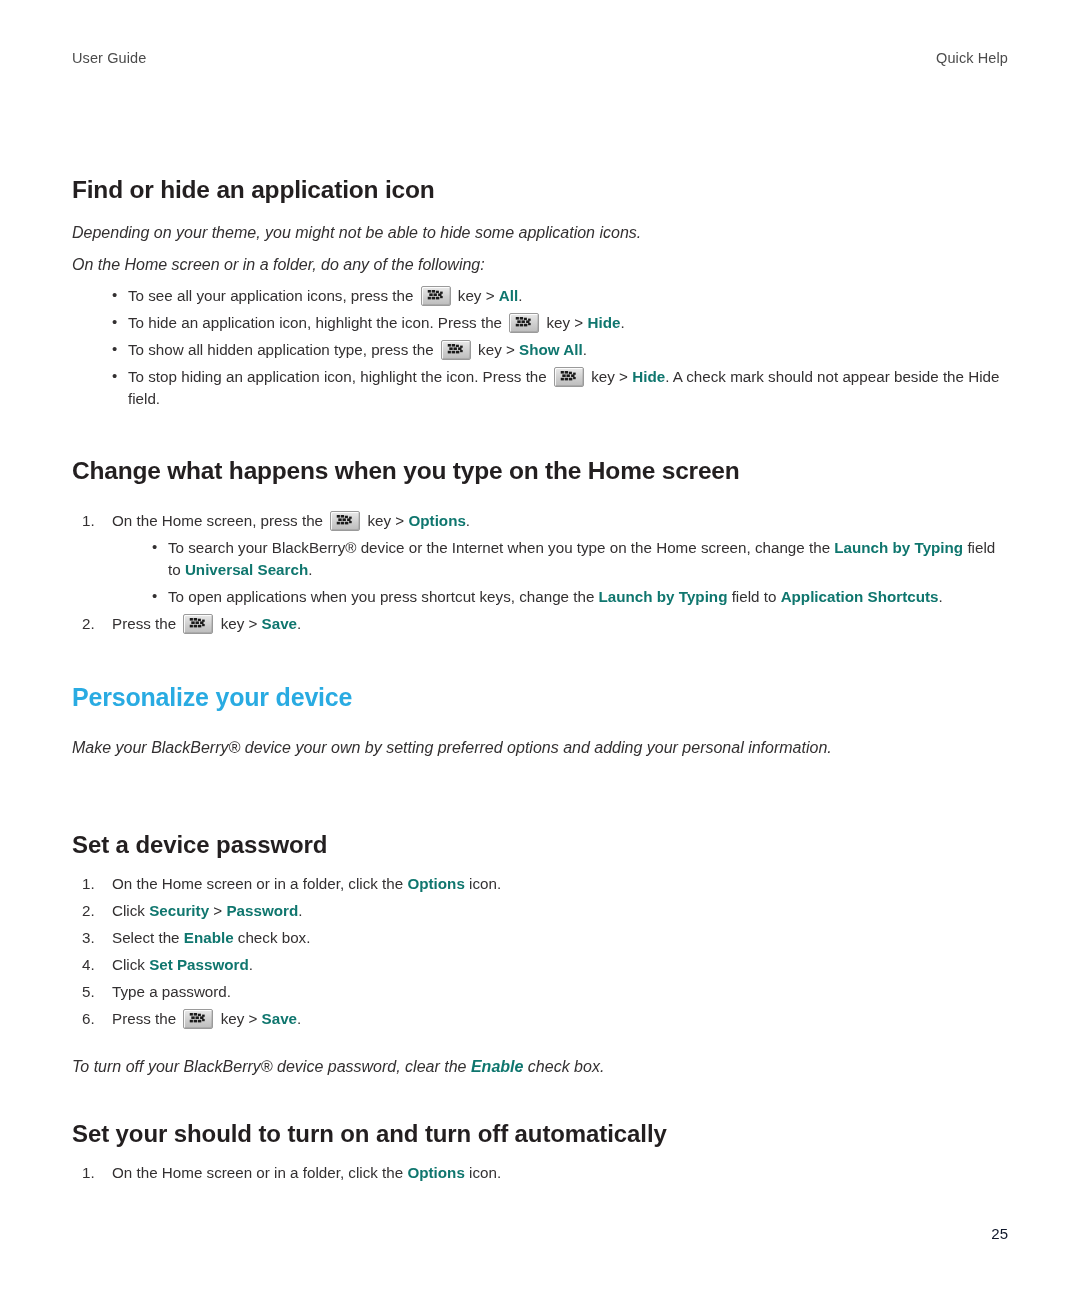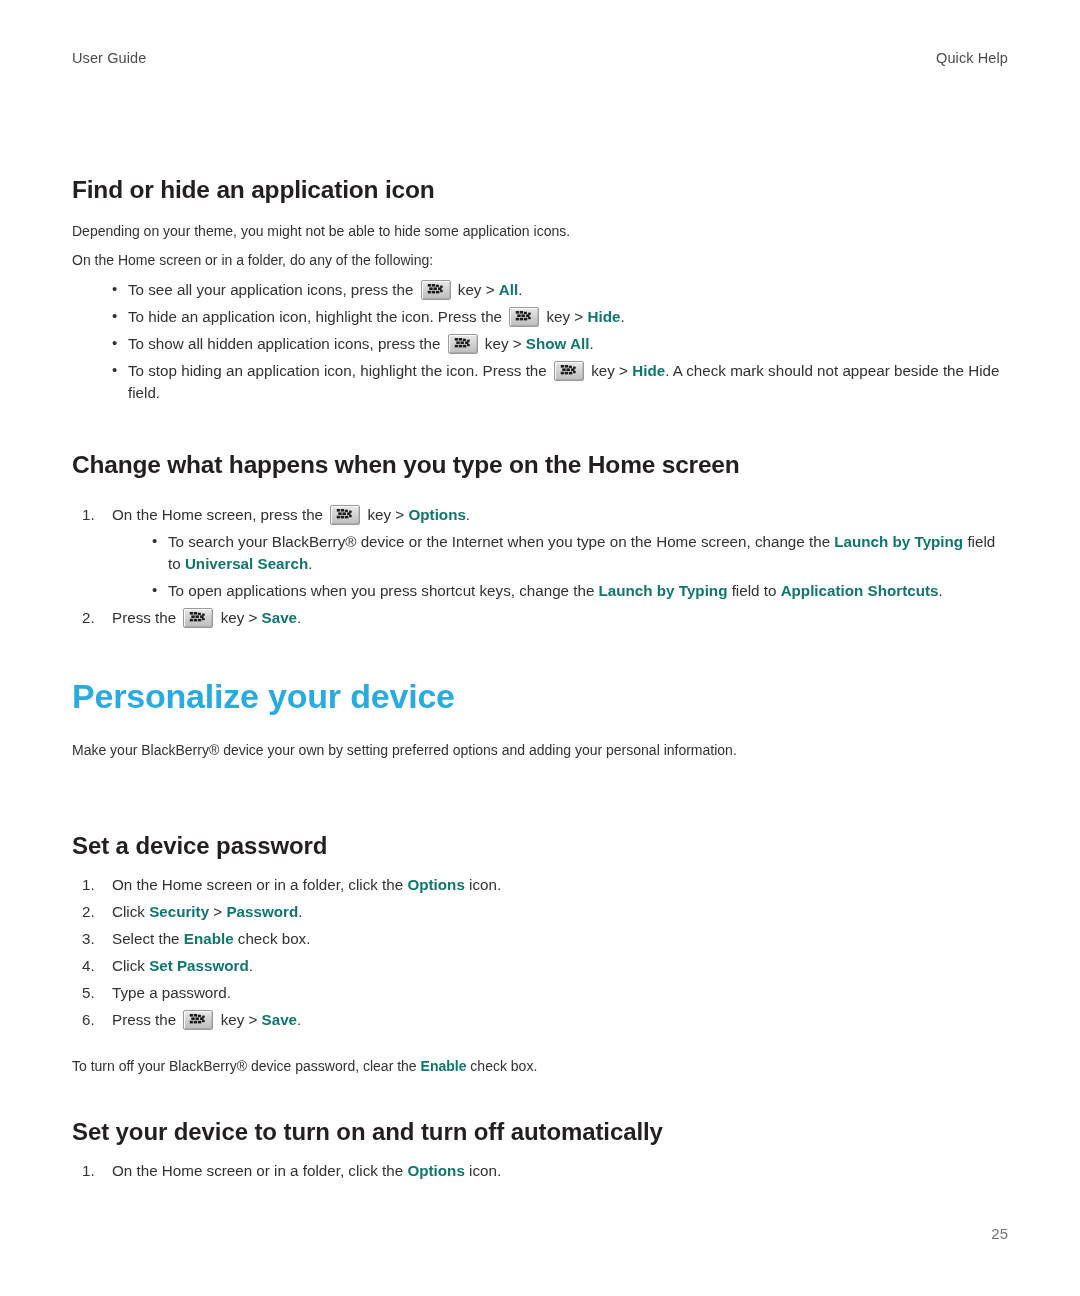--- a/index.html
+++ b/index.html
@@ -38,21 +38,21 @@
   
   .content {
     position: absolute;
     top: 160px;
     left: 72px;
     width: 936px;
   }
 
   
   h1.chapter {
-    font-size: 34px;
+    font-size: 25px;
     font-weight: bold;
     color: #29ABE2;
     margin: 0;
     padding: 0;
     letter-spacing: -0.2px;
     line-height: 1.1;
   }
   h2.section {
     font-size: 24.5px;
     font-weight: bold;
@@ -67,25 +67,26 @@
     font-weight: bold;
     color: #231f20;
     margin: 0;
     padding: 0;
     letter-spacing: -0.1px;
     line-height: 1.2;
   }
 
   
   p.body {
-    font-size: 14px;
+    font-size: 16px;
     line-height: 1.45;
     color: #333031;
     margin: 0;
     padding: 0;
+    font-style: italic;
   }
 
   
   .sp-h1-top   { height: 44px; }
   .sp-after-h  { height: 17px; }
   .sp-para     { height: 9px; }
   .sp-list-top { height: 8px; }
   .sp-block-lg { height: 42px; }
   .sp-block-md { height: 30px; }
 
@@ -173,21 +174,21 @@
     transform: translate(-50%, -50%);
     display: block;
   }
 
   
   .pagenum {
     position: absolute;
     bottom: 70px;
     right: 72px;
     font-size: 15px;
-    color: #737373;
+    color: #0f172a;
   }
 </style>
 </head>
 <body>
 
 <div class="page">
 
   <div class="runhead">
     <span>User Guide</span>
     <span>Quick Help</span>
@@ -244,21 +245,21 @@
               <rect x="12.6" y="1.6" width="2.6" height="2.2"></rect>
               <rect x="12.6" y="6.0" width="2.6" height="2.2"></rect>
             </g>
           </svg>
         </span>
         <span>key &gt;</span>
         <b>Hide</b><span>.</span>
       </li>
 
       <li class="bullet">
-        <span>To show all hidden application icons, press the</span>
+        <span>To show all hidden application type, press the</span>
         <span class="bbkey">
           <svg width="17" height="12" viewBox="0 0 17 12" aria-hidden="true">
             <g fill="#1a1a1a">
               <rect x="0" y="0" width="3.4" height="2.6"></rect>
               <rect x="4.2" y="0" width="3.4" height="2.6"></rect>
               <rect x="8.4" y="0.7" width="3.0" height="2.4"></rect>
               <rect x="1.8" y="3.4" width="3.4" height="2.6"></rect>
               <rect x="6.0" y="3.4" width="3.4" height="2.6"></rect>
               <rect x="10.6" y="3.4" width="3.4" height="2.6"></rect>
               <rect x="0" y="6.8" width="3.4" height="2.6"></rect>
@@ -438,21 +439,21 @@
 
     <div style="height:20px"></div>
     <p class="body">
       <span>To turn off your BlackBerry® device password, clear the</span>
       <b>Enable</b>
       <span>check box.</span>
     </p>
 
     <div class="sp-block-lg"></div>
 
-    <h3 class="subsection">Set your device to turn on and turn off automatically</h3>
+    <h3 class="subsection">Set your should to turn on and turn off automatically</h3>
     <div style="height:13px"></div>
 
     <ol class="steps">
       <li class="step">
         <span class="num">1.</span>
         <span>On the Home screen or in a folder, click the</span>
         <b>Options</b>
         <span>icon.</span>
       </li>
     </ol>

